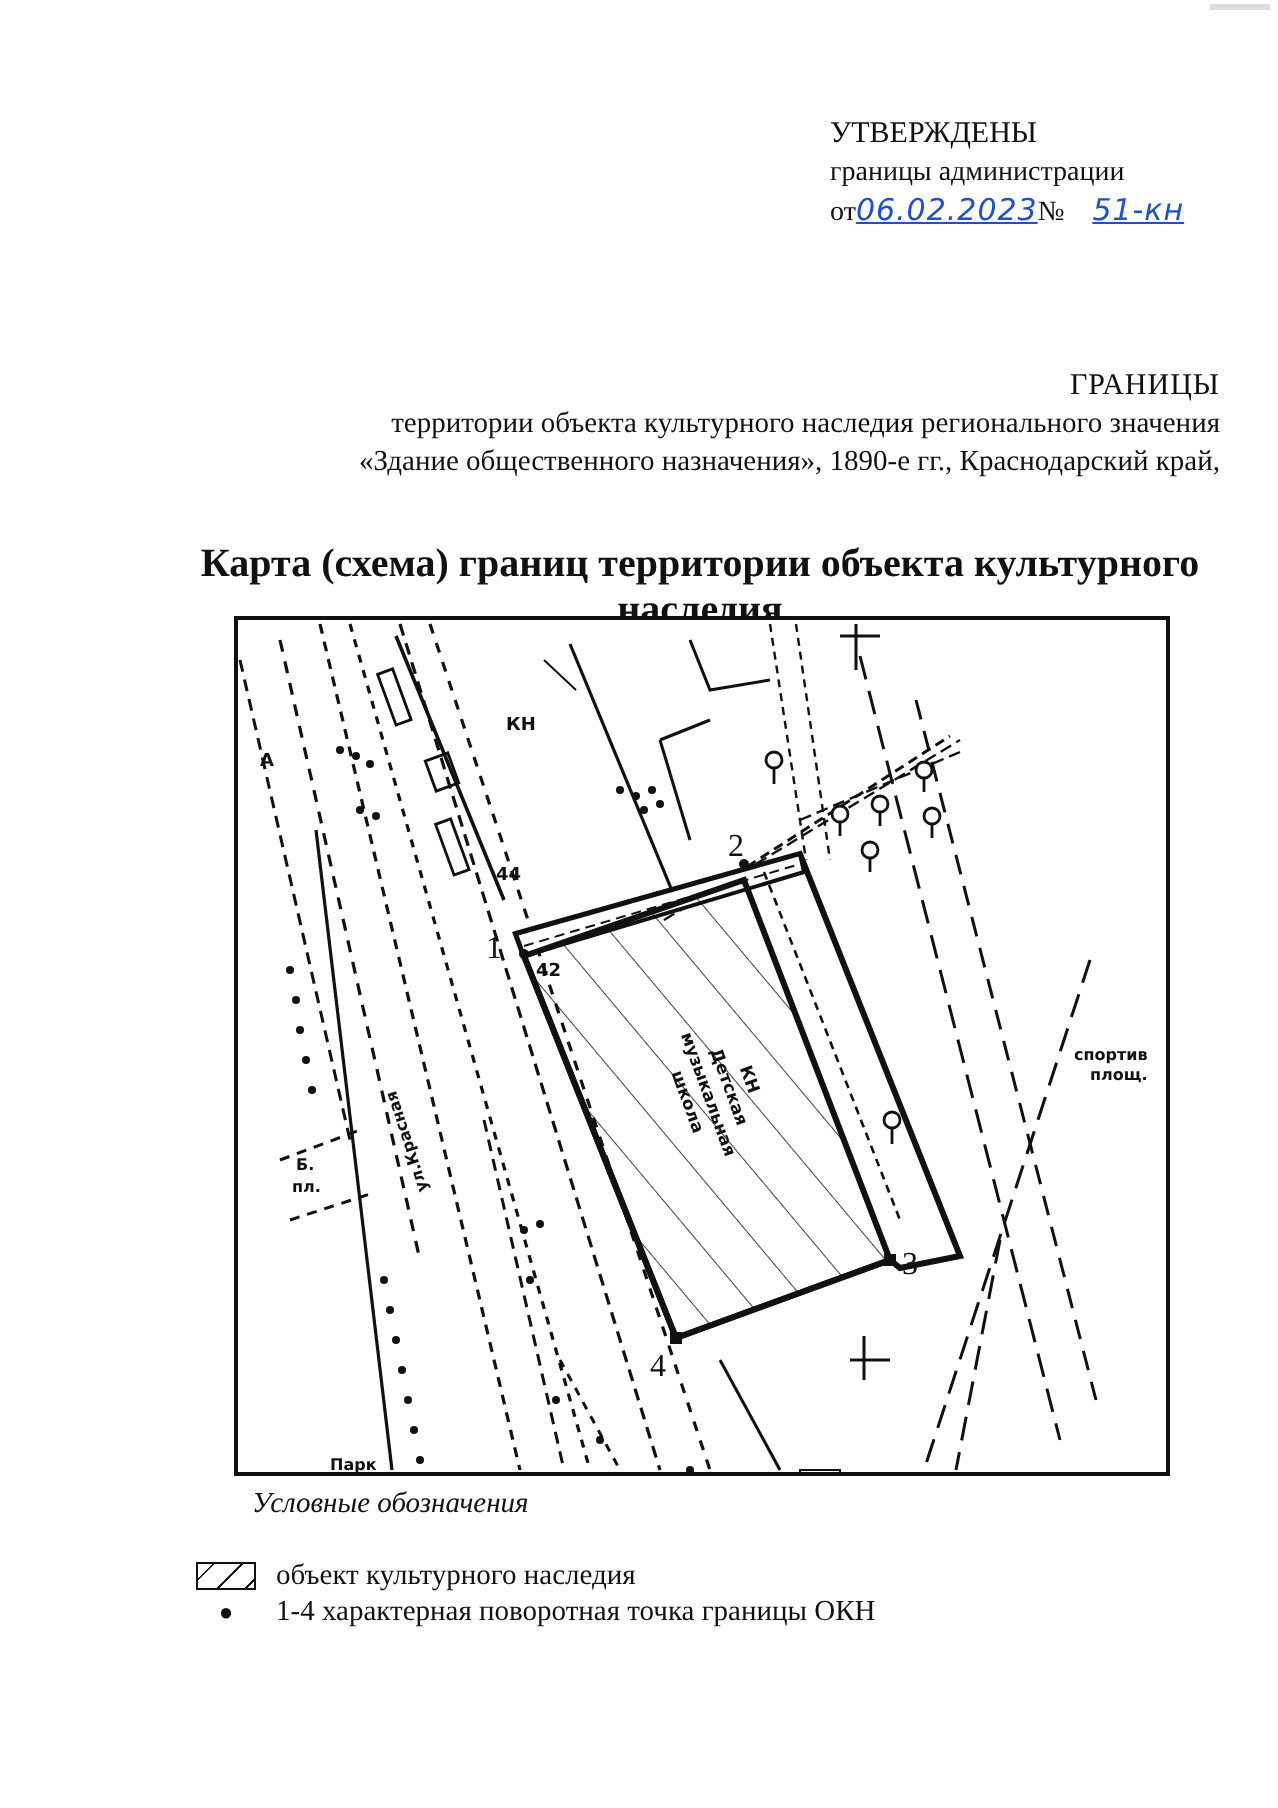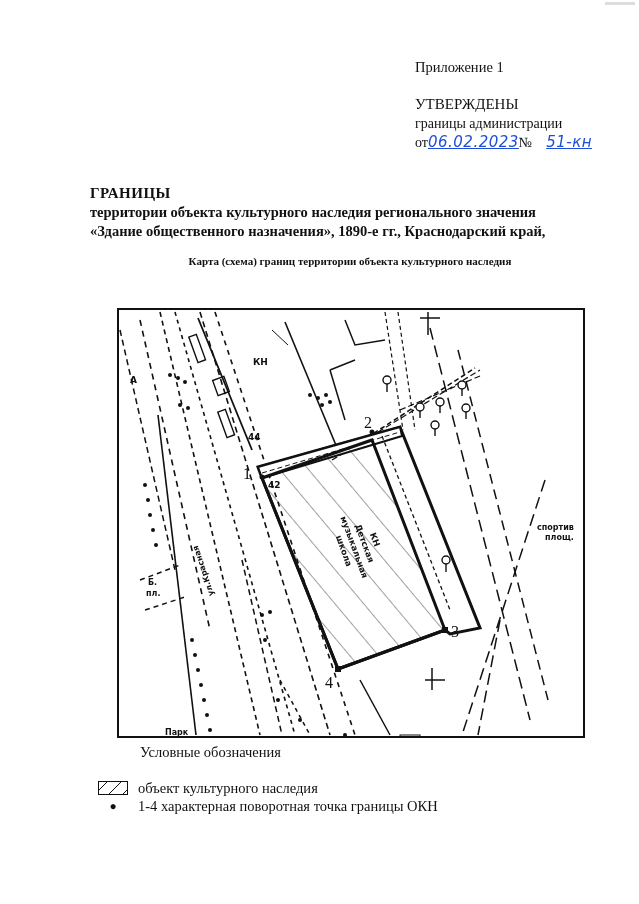--- a/index.html
+++ b/index.html
@@ -3,41 +3,40 @@
 <meta charset="utf-8">
 <style>
   html, body { margin: 0; padding: 0; background: #ffffff; }
   body { width: 639px; height: 904px; position: relative; overflow: hidden;
          font-family: "Liberation Serif", "DejaVu Serif", serif; color: #111; }
   .approval { position: absolute; left: 415px; top: 58px; font-size: 14px; line-height: 19px; }
   .approval .app-num { margin-bottom: 18px; font-size: 14.5px; }
   .approval .approved { font-size: 15px; }
   .hand { font-family: "DejaVu Sans", sans-serif; font-style: italic; font-size: 15px;
           text-decoration: underline; letter-spacing: 0.5px; color: #1d4ed8; }
-  .title-block { position: absolute; left: 90px; width: 520px; top: 184px; text-align: left;
-                 font-weight: bold; font-size: 14.5px; line-height: 19px; }
+  .title-block { position: absolute; left: 90px; width: 520px; top: 184px; text-align: right;
+                 font-weight: normal; font-size: 14.5px; line-height: 19px; }
   .title-block .main { font-size: 15px; letter-spacing: 0.5px; }
-  .map-caption { position: absolute; left: 90px; width: 520px; top: 255px; text-align: center;
-                 font-weight: bold; font-size: 11px; }
+  .map-caption { position: absolute; left: 90px; width: 520px; top: 271px; text-align: center;
+                 font-weight: bold; font-size: 20px; }
   .map { position: absolute; left: 117px; top: 308px; width: 468px; height: 430px; }
   .legend { position: absolute; left: 98px; top: 743px; font-size: 14.5px; line-height: 18px; }
-  .legend .leg-title { margin-left: 42px; margin-bottom: 18px; }
+  .legend .leg-title { margin-left: 28px; margin-bottom: 18px; font-style: italic; }
   .legend .row { display: flex; align-items: center; height: 18px; }
   .legend .swatch { width: 30px; height: 14px; border: 1.5px solid #111; margin-right: 10px; box-sizing: border-box;
                     background: repeating-linear-gradient(135deg, #fff 0 5px, #111 5px 6px, #fff 6px 10px); }
   .legend .dot-col { width: 30px; margin-right: 10px; text-align: center; font-size: 12px; }
   .scan-mark { position: absolute; right: 4px; top: 2px; width: 30px; height: 3px; background: #ddd; }
 </style>
 </head>
 <body>
 
 <div class="scan-mark"></div>
 
 <div class="approval">
-  <div class="app-num">Приложение 1</div>
   <div class="approved">УТВЕРЖДЕНЫ</div>
   <div>границы администрации</div>
   <div>
     <span>от</span><span class="hand">06.02.2023</span><span>№</span>&nbsp;&nbsp;&nbsp;&nbsp;<span class="hand">51-кн</span>
   </div>
 </div>
 
 <div class="title-block">
   <div class="main">ГРАНИЦЫ</div>
   <div>территории объекта культурного наследия регионального значения</div>

